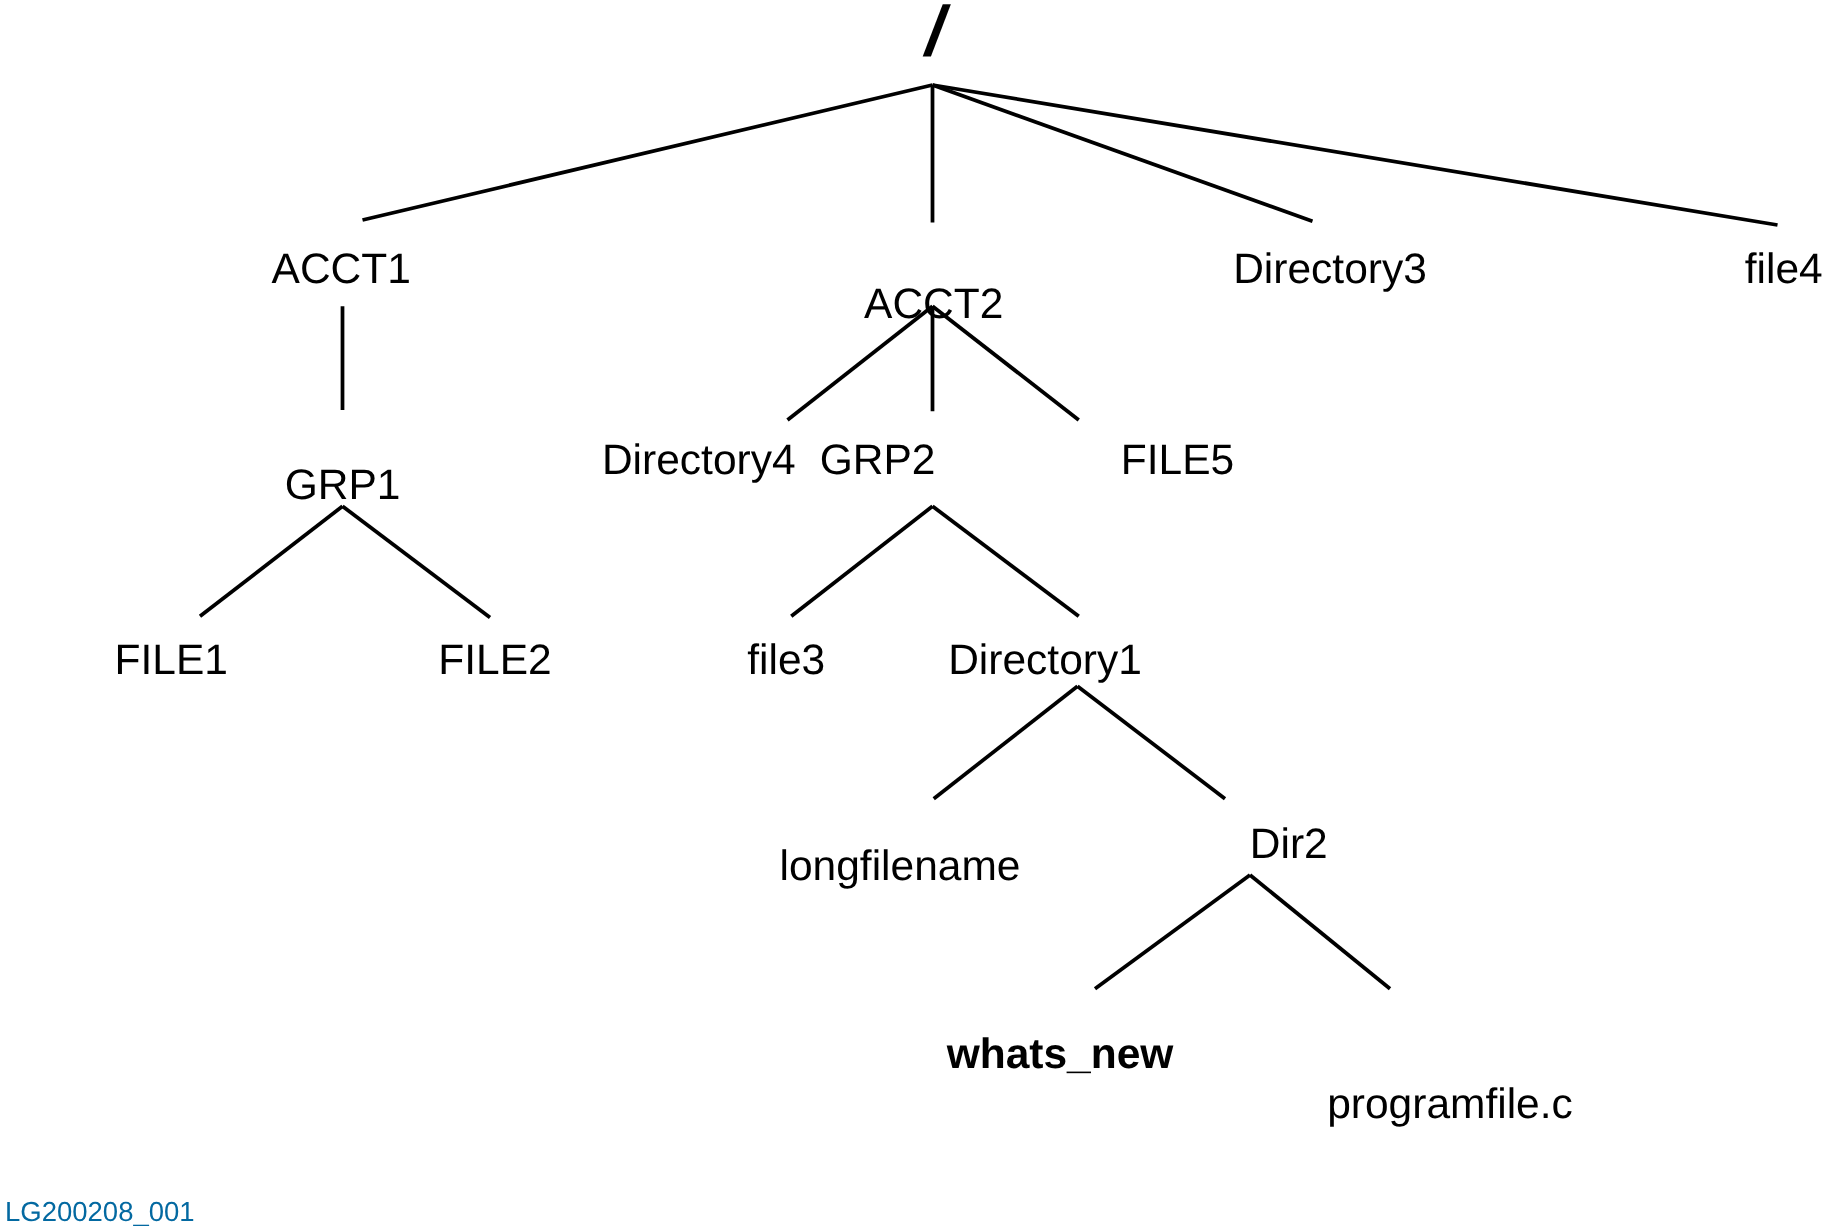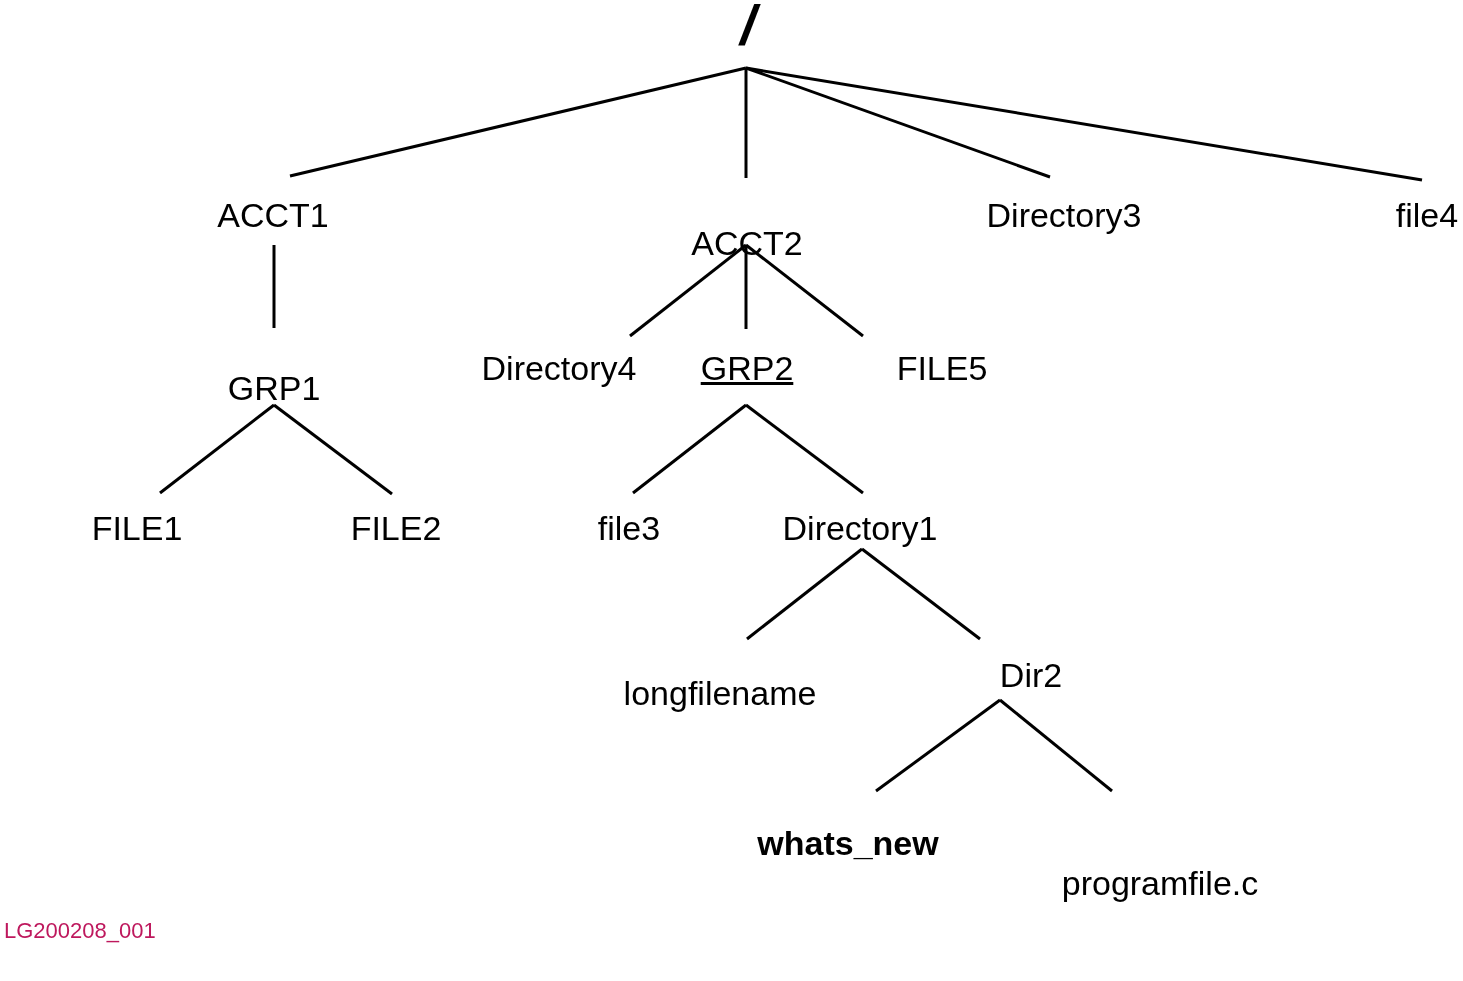--- a/index.html
+++ b/index.html
@@ -35,25 +35,25 @@
   .node-root {
     font-family: "Liberation Sans", sans-serif;
     font-size: 56px;
     font-weight: bold;
     font-style: italic;
     line-height: 56px;
   }
   .footer-label {
     position: absolute;
     left: 4px;
-    top: 919px;
+    top: 958px;
     font-family: "Liberation Sans", sans-serif;
     font-size: 22px;
     line-height: 24px;
-    color: #be185d;
+    color: #0369a1;
     white-space: nowrap;
   }
 </style>
 </head>
 <body>
 
 <div id="canvas">
 
   <svg id="tree-svg" viewBox="0 0 1463 981" preserveAspectRatio="none" aria-hidden="true">
     <g id="edge-group">
@@ -77,26 +77,26 @@
   </svg>
 
   <div id="node-layer">
       <div class="node-label node-root" style="left: 748px; top: 25px;">/</div>
       <div class="node-label" style="left: 273px; top: 215px;">ACCT1</div>
       <div class="node-label" style="left: 747px; top: 215px; margin-top: 28px;">ACCT2</div>
       <div class="node-label" style="left: 1064px; top: 215px;">Directory3</div>
       <div class="node-label" style="left: 1427px; top: 215px;">file4</div>
       <div class="node-label" style="left: 274px; top: 388px;">GRP1</div>
       <div class="node-label" style="left: 559px; top: 368px;">Directory4</div>
-      <div class="node-label" style="left: 747px; top: 368px; text-decoration: underline;">GRP2</div>
+      <div class="node-label" style="left: 702px; top: 368px;">GRP2</div>
       <div class="node-label" style="left: 897px; top: 368px; margin-left: 45px;">FILE5</div>
       <div class="node-label" style="left: 137px; top: 528px;">FILE1</div>
       <div class="node-label" style="left: 396px; top: 528px;">FILE2</div>
       <div class="node-label" style="left: 629px; top: 528px; text-align: center;">file3</div>
-      <div class="node-label" style="left: 860px; top: 528px;">Directory1</div>
+      <div class="node-label" style="left: 836px; top: 528px;">Directory1</div>
       <div class="node-label" style="left: 720px; top: 693px;">longfilename</div>
       <div class="node-label" style="left: 1031px; top: 675px; text-align: center;">Dir2</div>
       <div class="node-label" style="left: 848px; top: 843px; font-weight: bold;">whats_new</div>
       <div class="node-label" style="left: 1160px; top: 843px; margin-top: 40px;">programfile.c</div>
     </div>
 
   <div class="footer-label">LG200208_001</div>
 
 </div>
 

